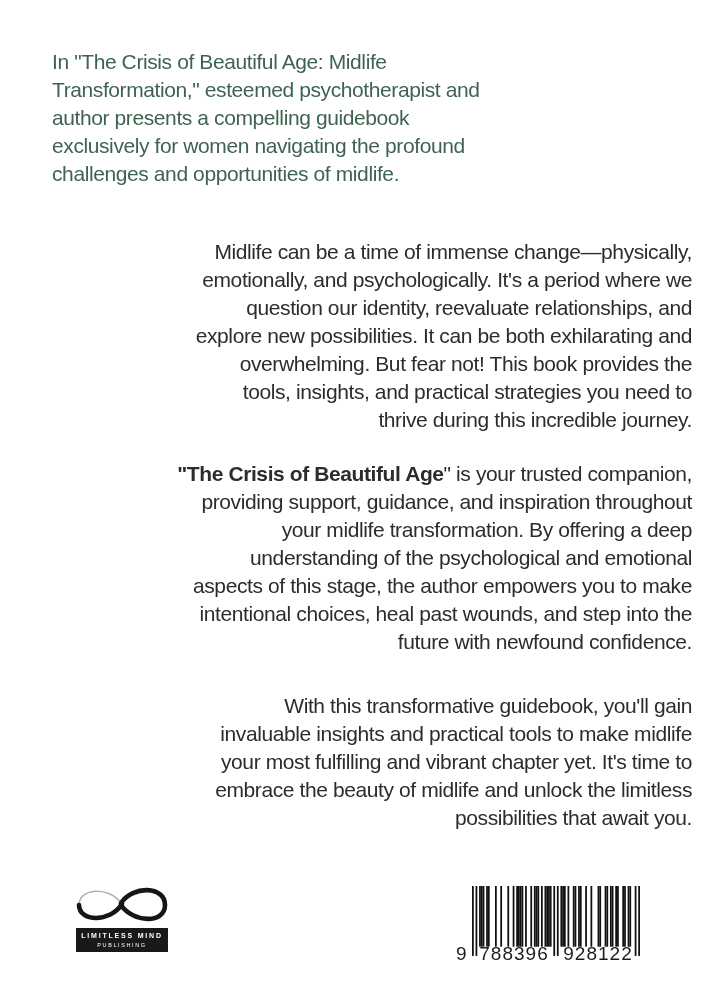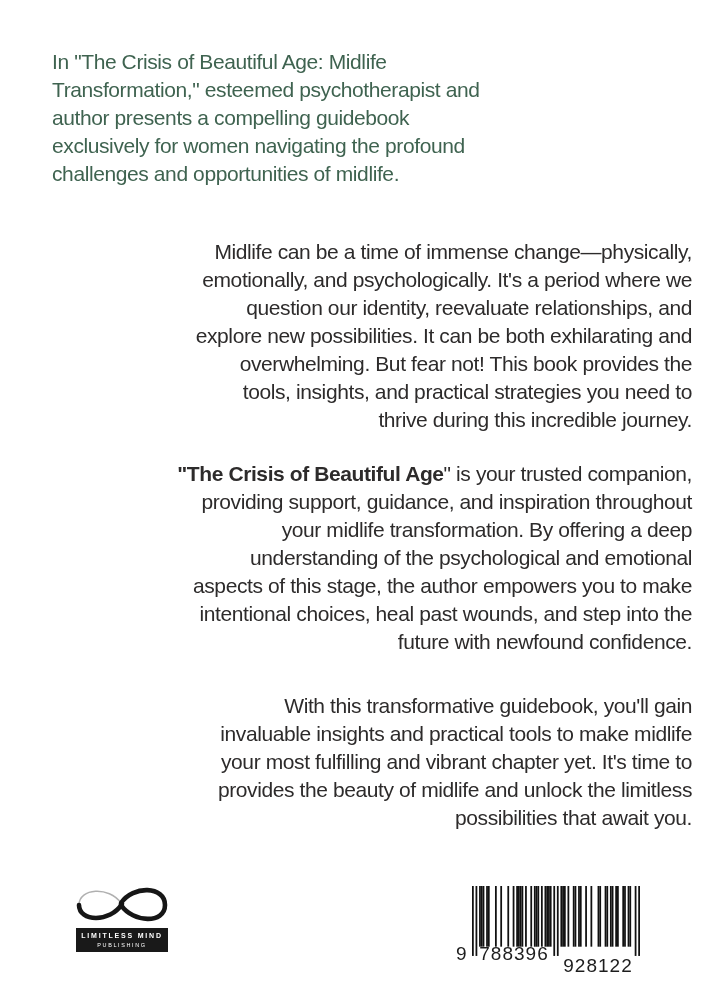--- a/index.html
+++ b/index.html
@@ -36,21 +36,21 @@
   .barcode{position:absolute;left:452px;top:886px;width:200px;height:80px;background:#ffffff;}
   .bars{position:absolute;left:20px;top:0;width:168px;height:72px;}
   .bars rect{fill:#111111;}
   .digits span{
     position:absolute;top:57px;
     font-size:19px;color:#1d1d1d;
     letter-spacing:1px;white-space:nowrap;
   }
   .d9{left:4px;}
   .g1{left:62px;transform:translateX(-50%);}
-  .g2{left:146px;transform:translateX(-50%);margin-top:12px;}
+  .g2{left:146px;transform:translateX(-50%);}
 </style>
 </head>
 <body>
 
 <div class="content">
   <p class="intro">In "The Crisis of Beautiful Age: Midlife
 Transformation," esteemed psychotherapist and
 author presents a compelling guidebook
 exclusively for women navigating the profound
 challenges and opportunities of midlife.</p>
@@ -67,21 +67,21 @@
 providing support, guidance, and inspiration throughout
 your midlife transformation. By offering a deep
 understanding of the psychological and emotional
 aspects of this stage, the author empowers you to make
 intentional choices, heal past wounds, and step into the
 future with newfound confidence.</span></p>
 
   <p class="body-par">With this transformative guidebook, you'll gain
 invaluable insights and practical tools to make midlife
 your most fulfilling and vibrant chapter yet. It's time to
-provides the beauty of midlife and unlock the limitless
+embrace the beauty of midlife and unlock the limitless
 possibilities that await you.</p>
 </div>
 
 <div class="logo">
   <svg width="94" height="46" viewBox="0 0 94 46">
     <path d="M4 23 C4 6 34 4 46 21" fill="none" stroke="#b0b0b0" stroke-width="1.4" stroke-linecap="round"></path>
     <path d="M4 23 C4 40 35 41 47 22" fill="none" stroke="#161616" stroke-width="4.6" stroke-linecap="round"></path>
     <path d="M46 21 C58 3 90 4 90 23 C90 42 58 41 46 23" fill="none" stroke="#161616" stroke-width="4.6" stroke-linecap="round"></path>
   </svg>
   <div class="banner">

